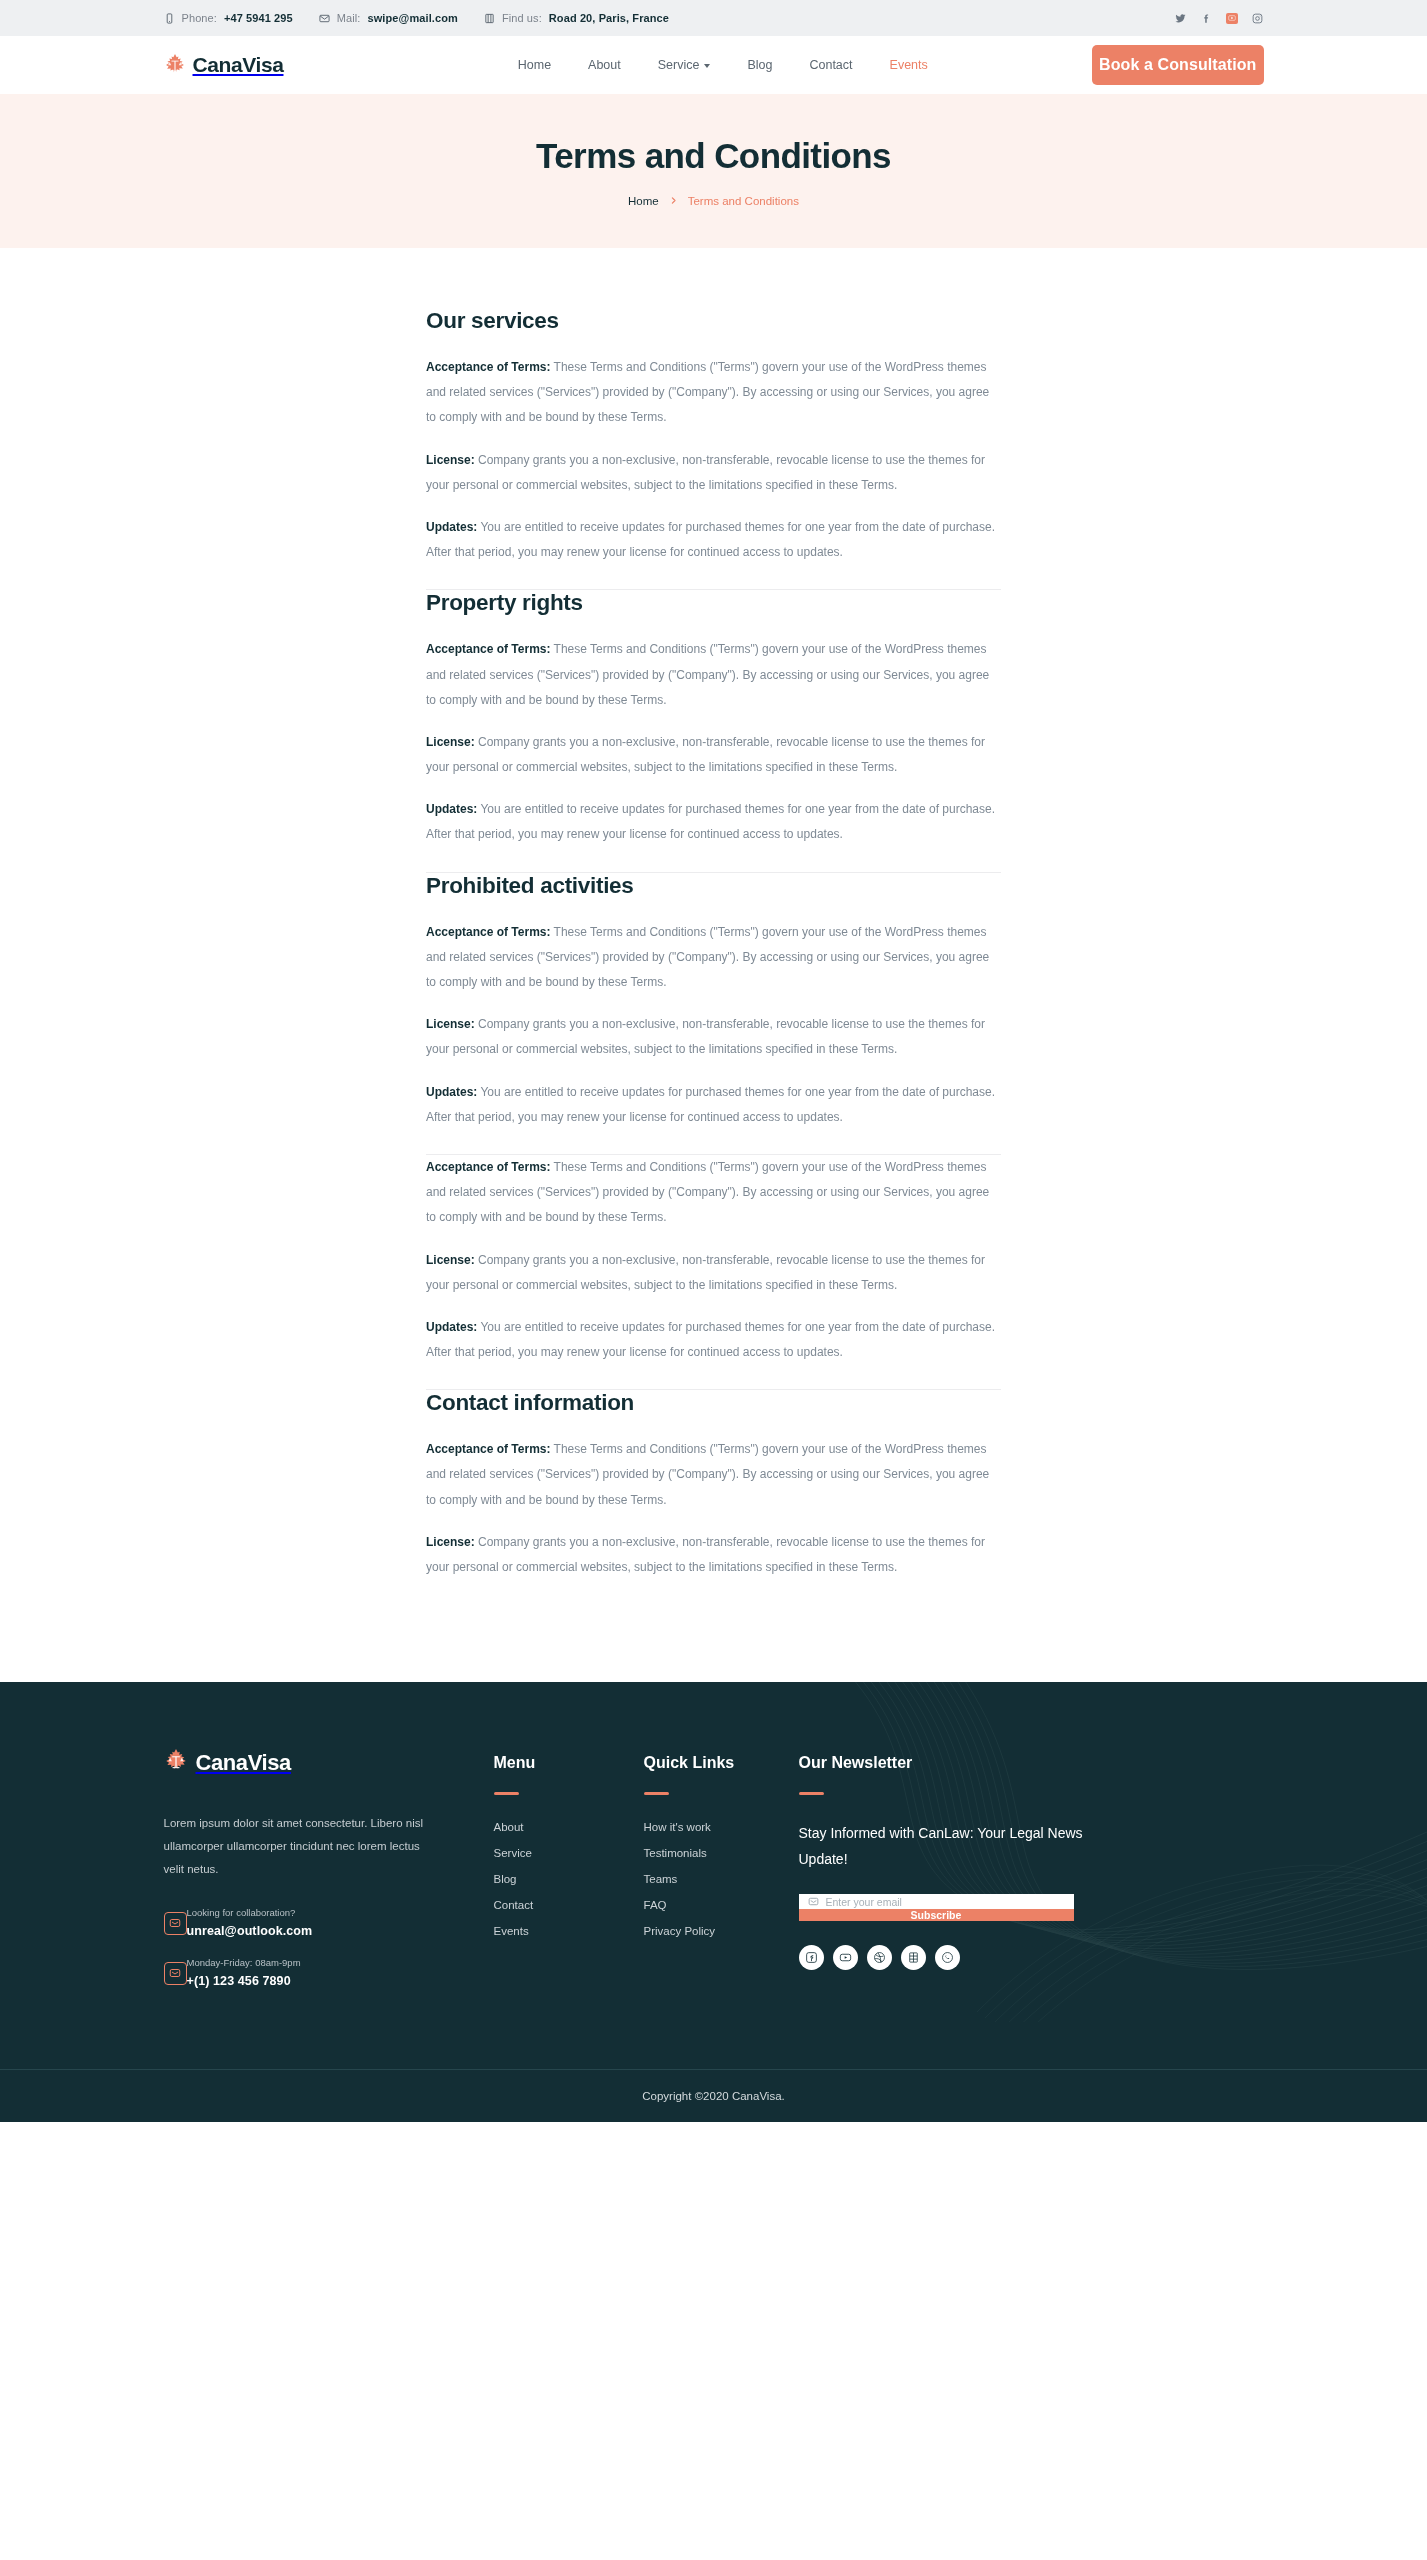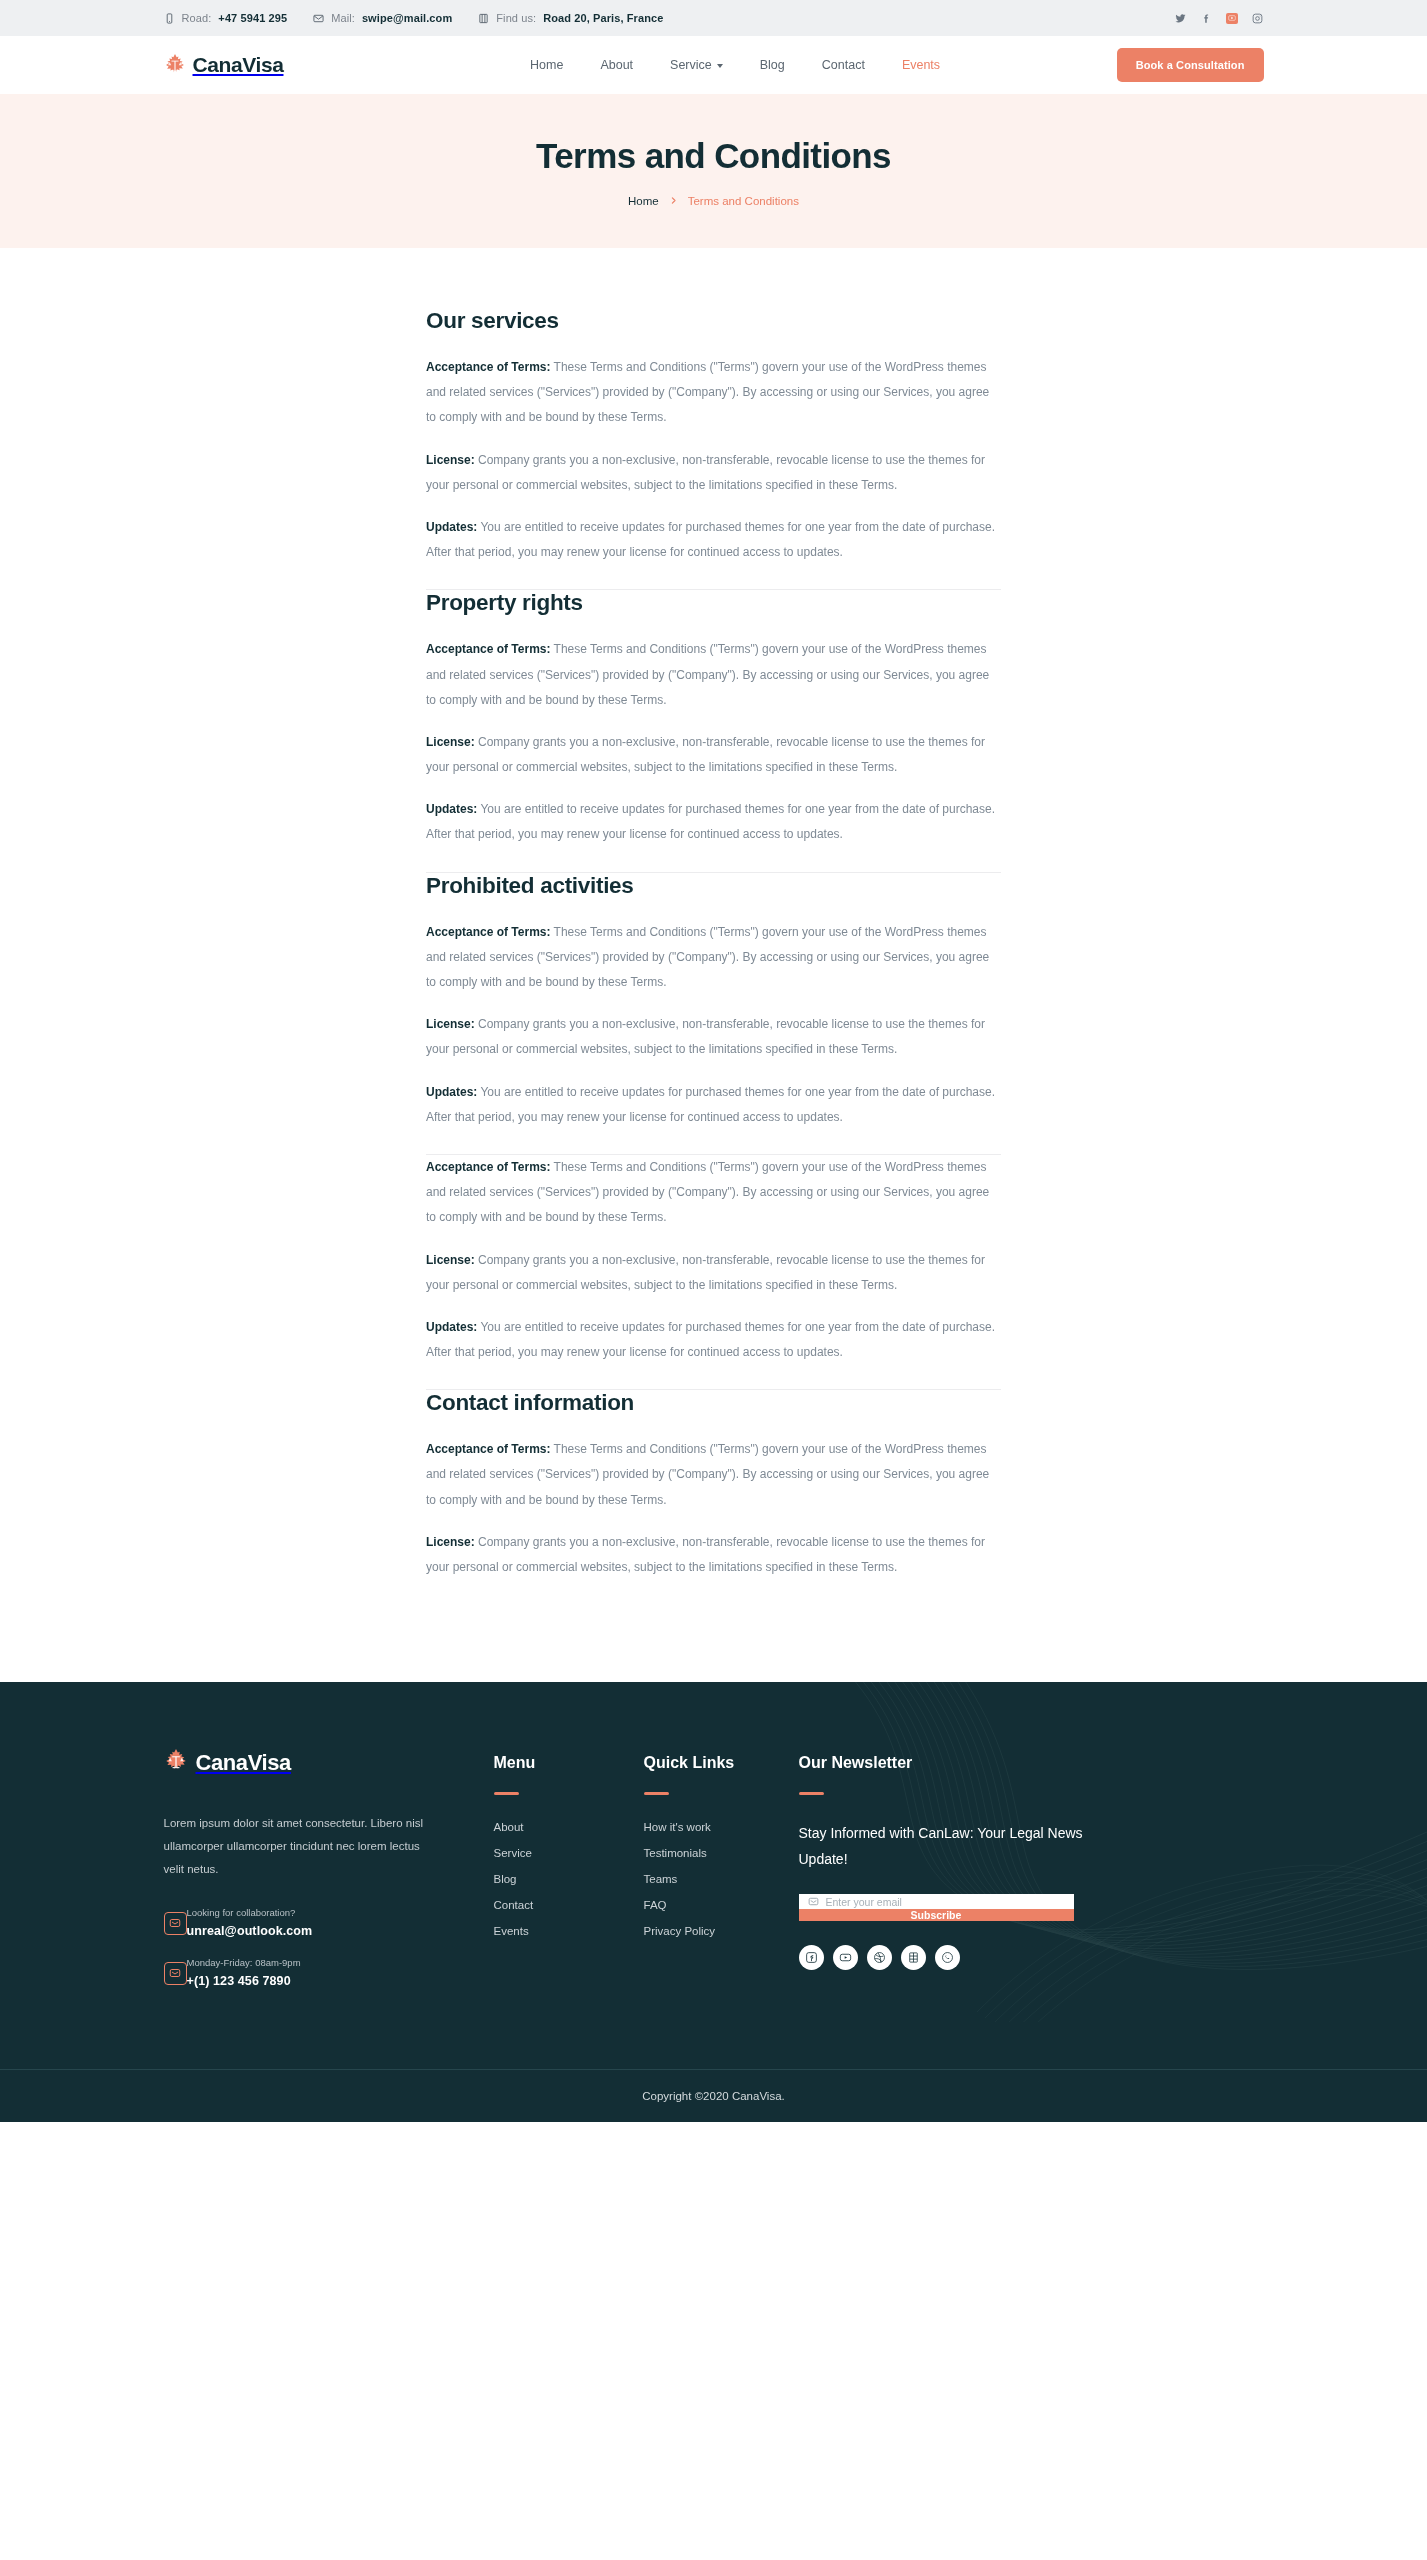--- a/index.html
+++ b/index.html
@@ -54,25 +54,25 @@
   .brand { display: flex; align-items: center; gap: 7px; }
   .brand-mark { width: 22px; height: 24px; display: block; }
   .brand-text { font-size: 21px; font-weight: bold; color: #132e35; letter-spacing: -.4px; }
   .nav { display: flex; align-items: center; gap: 37px; margin-left: 70px; }
   .nav a { font-size: 12.5px; color: #5b6670; text-decoration: none; display: flex; align-items: center; gap: 5px; }
   .nav a.active { color: #ec8166; }
   .caret { width: 0; height: 0; border-left: 3.5px solid transparent; border-right: 3.5px solid transparent; border-top: 4px solid #5b6670; display: inline-block; margin-top: 2px; }
   .btn-consult {
     background: #ec8166;
     color: #ffffff;
-    font-size: 11px;
+    font-size: 16px;
     font-weight: bold;
     border: none;
     border-radius: 5px;
-    padding: 11px 19px;
+    padding: 11px 7px;
     cursor: pointer;
     letter-spacing: .1px;
     font-family: "Liberation Sans", sans-serif;
   }
 
   
   .hero {
     background: #fdf2ee;
     height: 154px;
     display: flex;
@@ -220,21 +220,21 @@
   <div class="topbar-inner">
     <div class="topbar-left">
 
       <div class="tb-item">
         <span class="tb-icon">
           <svg width="11" height="11" viewBox="0 0 24 24" fill="none" stroke="currentColor" stroke-width="2">
               <rect x="7" y="2" width="10" height="20" rx="2"></rect>
               <line x1="11" y1="18.5" x2="13" y2="18.5"></line>
             </svg>
         </span>
-        <span class="lbl">Road:</span>
+        <span class="lbl">Phone:</span>
         <span class="val">+47 5941 295</span>
       </div>
 
       <div class="tb-item">
         <span class="tb-icon">
           <svg width="11" height="11" viewBox="0 0 24 24" fill="none" stroke="currentColor" stroke-width="2">
               <rect x="2" y="5" width="20" height="14" rx="2"></rect>
               <path d="M2.5 6.5l9.5 7 9.5-7"></path>
             </svg>
         </span>

